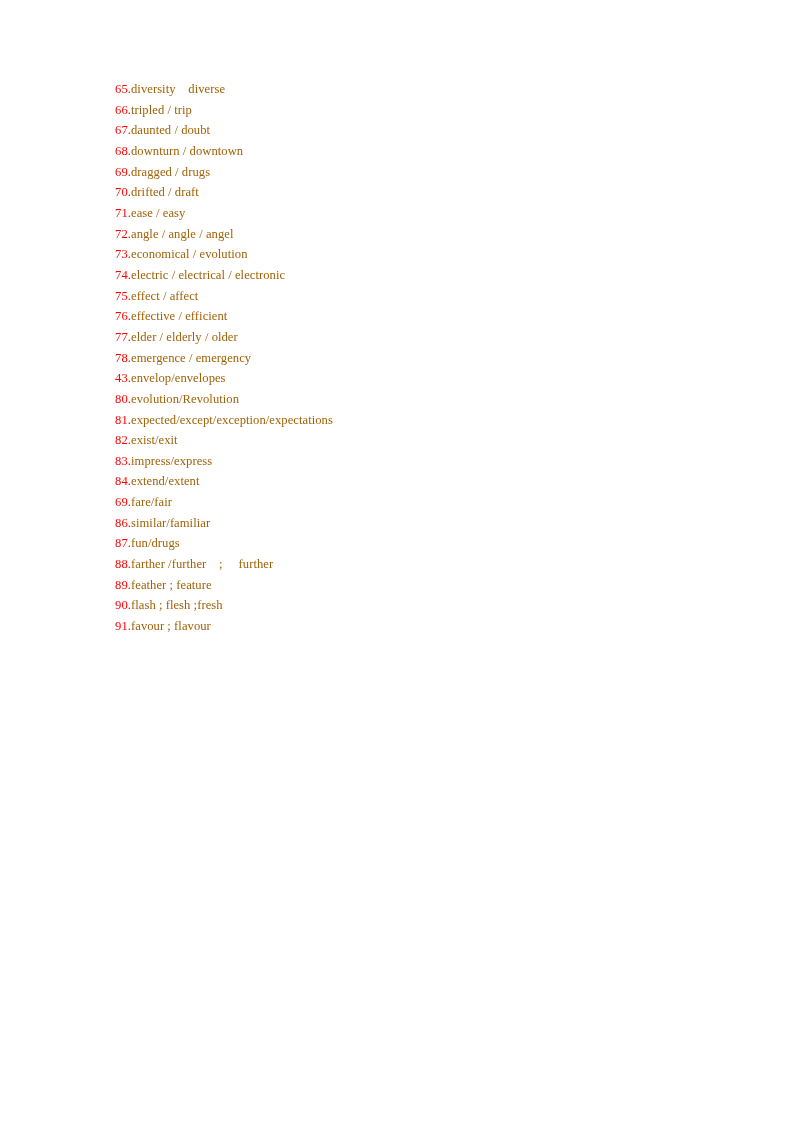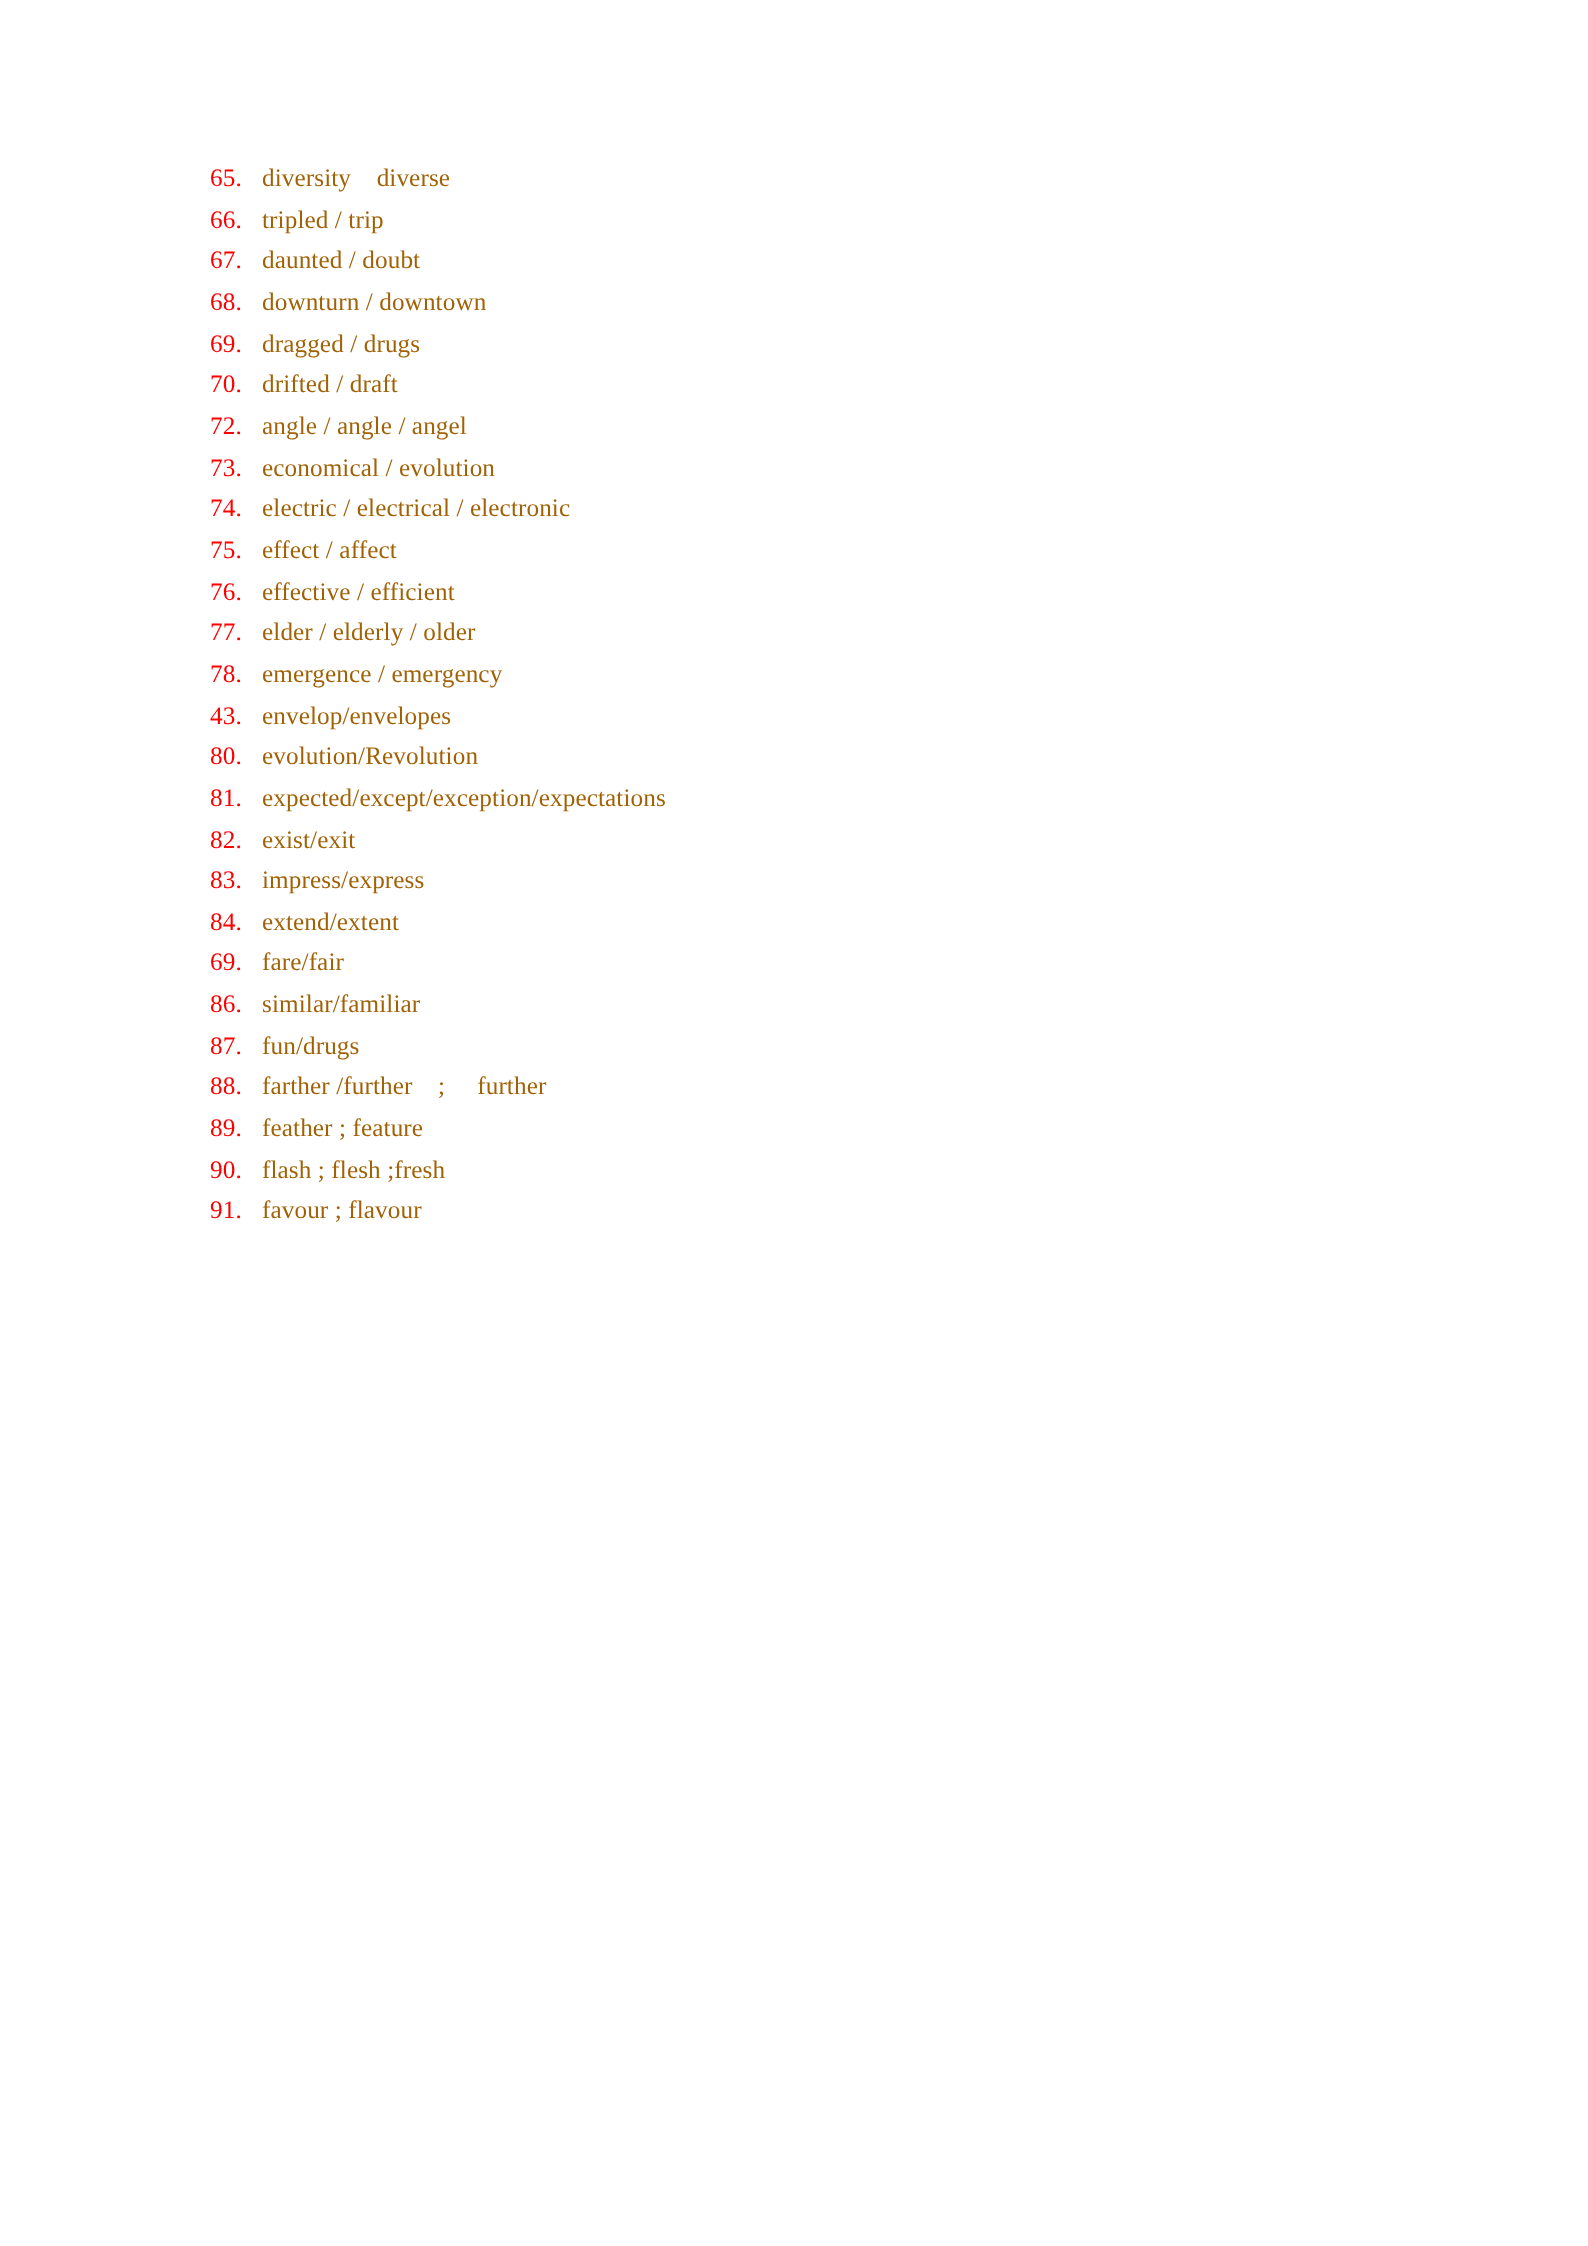--- a/index.html
+++ b/index.html
@@ -22,20 +22,21 @@
     width: 794px;
     height: 1123px;
     background: #ffffff;
     overflow: hidden;
   }
   .list-block {
     position: absolute;
     left: 105px;
     top: 79px;
     width: 620px;
+    text-align: right;
   }
   .list-item {
     display: flex;
     align-items: baseline;
     font-size: 12.6px;
     line-height: 20.65px;
     color: #ff0000;
     white-space: pre;
     letter-spacing: 0.05px;
   }
@@ -56,20 +57,21 @@
 <body>
 
 <div class="page">
   <div class="list-block" id="list-root">
       <div class="list-item"><span class="item-num">65.</span><span class="item-text">diversity    diverse</span></div>
       <div class="list-item"><span class="item-num">66.</span><span class="item-text">tripled / trip</span></div>
       <div class="list-item"><span class="item-num">67.</span><span class="item-text">daunted / doubt</span></div>
       <div class="list-item"><span class="item-num">68.</span><span class="item-text">downturn / downtown</span></div>
       <div class="list-item"><span class="item-num">69.</span><span class="item-text">dragged / drugs</span></div>
       <div class="list-item"><span class="item-num">70.</span><span class="item-text">drifted / draft</span></div>
+      <div class="list-item"><span class="item-num">71.</span><span class="item-text">ease / easy</span></div>
       <div class="list-item"><span class="item-num">72.</span><span class="item-text">angle / angle / angel</span></div>
       <div class="list-item"><span class="item-num">73.</span><span class="item-text">economical / evolution</span></div>
       <div class="list-item"><span class="item-num">74.</span><span class="item-text">electric / electrical / electronic</span></div>
       <div class="list-item"><span class="item-num">75.</span><span class="item-text">effect / affect</span></div>
       <div class="list-item"><span class="item-num">76.</span><span class="item-text">effective / efficient</span></div>
       <div class="list-item"><span class="item-num">77.</span><span class="item-text">elder / elderly / older</span></div>
       <div class="list-item"><span class="item-num">78.</span><span class="item-text">emergence / emergency</span></div>
       <div class="list-item"><span class="item-num">43.</span><span class="item-text">envelop/envelopes</span></div>
       <div class="list-item"><span class="item-num">80.</span><span class="item-text">evolution/Revolution</span></div>
       <div class="list-item"><span class="item-num">81.</span><span class="item-text">expected/except/exception/expectations</span></div>

